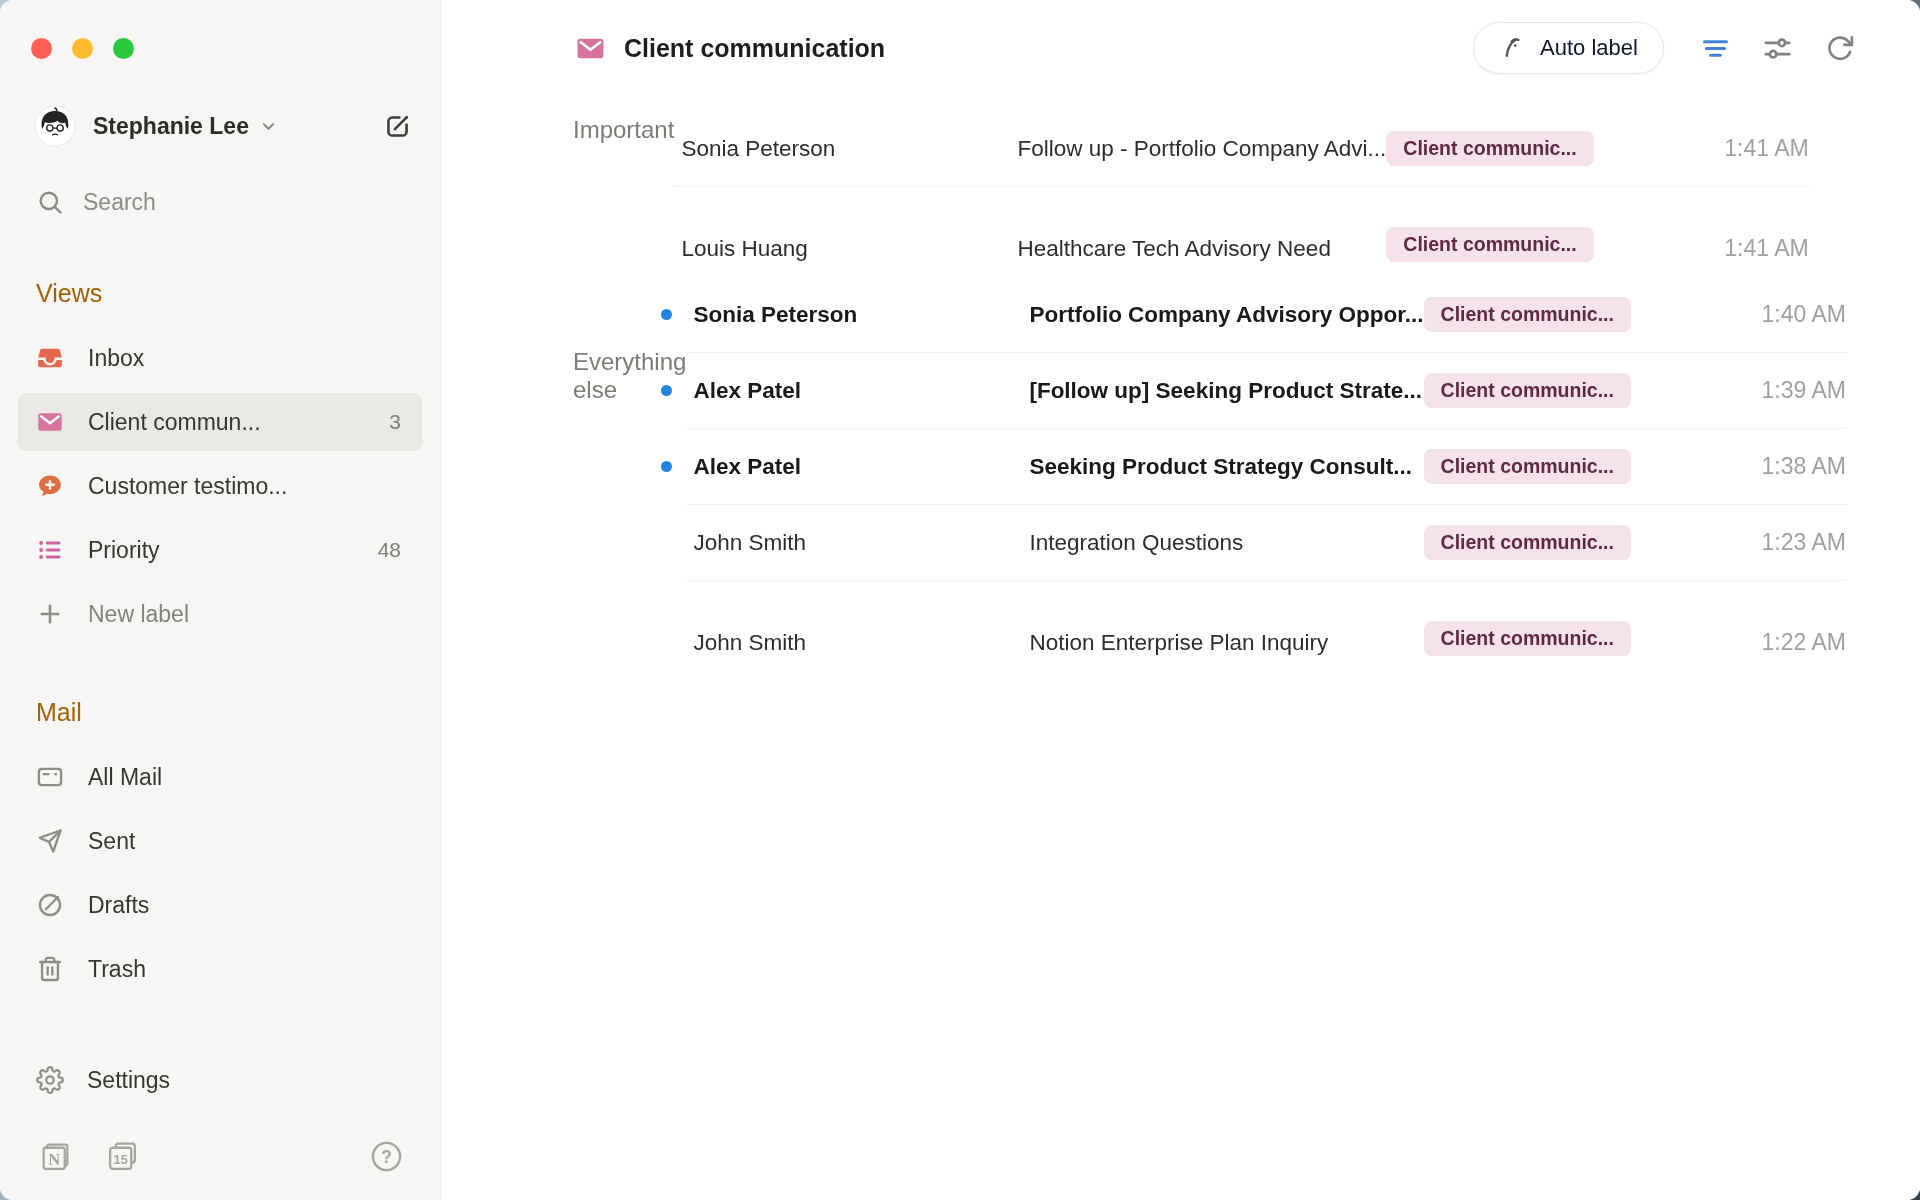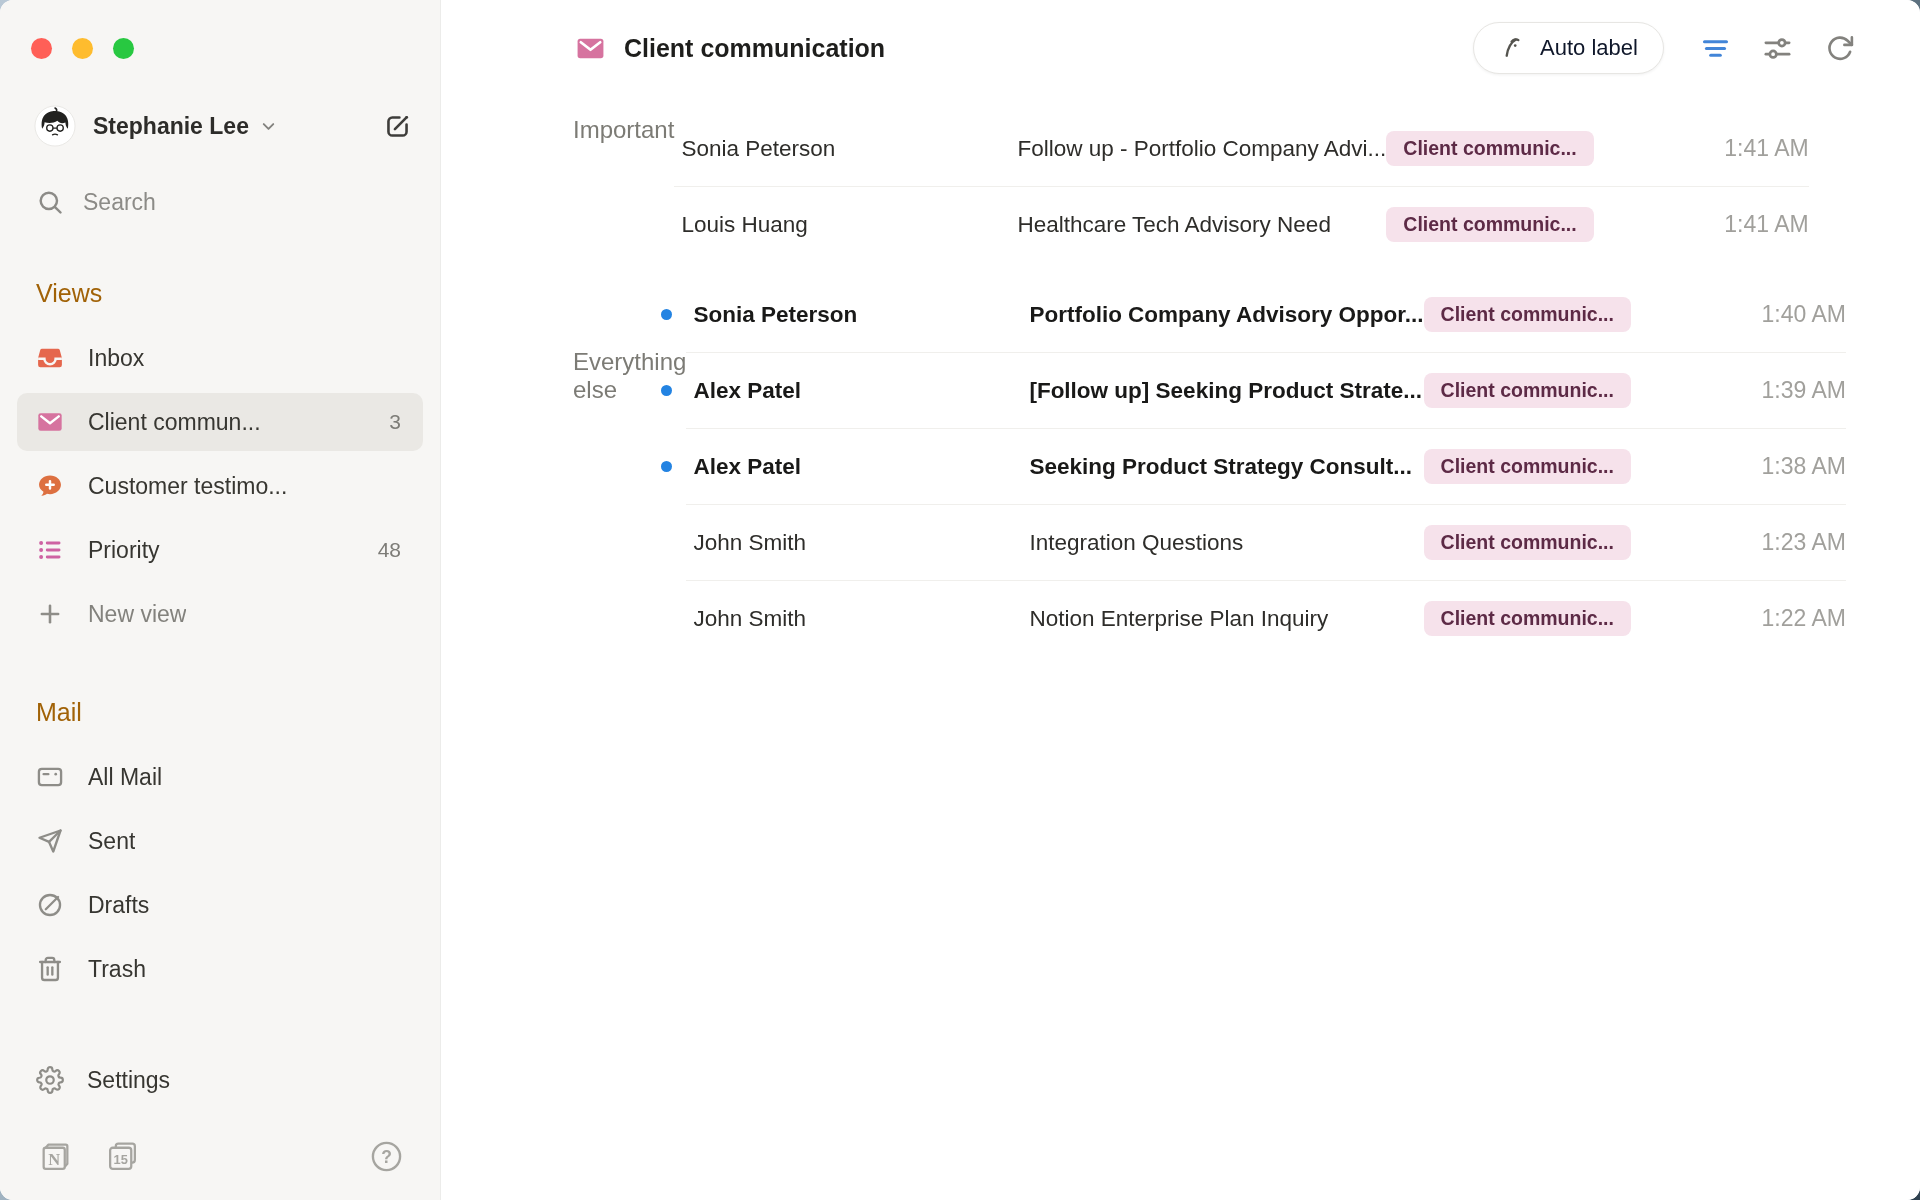--- a/index.html
+++ b/index.html
@@ -87,21 +87,21 @@
   .list{padding:0 106px 0 125px;}
   .mail-section{display:flex;flex-direction:row;}
   .mail-section .sec-title{margin:20px 0 0 7px;font-size:24px;color:#7c7b75;line-height:28px;}
   .mail-section.second .sec-title{margin-top:86px;}
   .sec-divider{border:none;border-top:1.5px solid #e9e8e5;margin:13px 0 0 0;}
   .rows{padding-top:15px;display:flex;flex-direction:column;}
   .mail-row{
     position:relative;height:75px;display:flex;align-items:center;
     border-bottom:1px solid #f0efec;cursor:pointer;
   }
-  .mail-row:last-child{border-bottom:none;}
+  .mail-row:last-child{border-bottom:none;align-items:flex-end;}
   .unread-dot{position:absolute;left:-25px;width:11px;height:11px;border-radius:50%;
     background:var(--accent-blue);}
   .row-sender{flex:0 0 336px;padding-left:7px;font-size:22.5px;color:#2e2d2a;
     white-space:nowrap;overflow:hidden;}
   .row-subject{flex:1;font-size:22.5px;color:#2e2d2a;white-space:nowrap;overflow:hidden;}
   .mail-row.unread .row-sender,.mail-row.unread .row-subject{font-weight:700;color:#191918;}
   .row-chip{
     flex:0 0 auto;margin-right:95px;height:35px;display:flex;align-items:center;
     padding:0 17px;border-radius:8px;background:var(--chip-bg);
     font-size:19.5px;font-weight:600;color:var(--chip-text);white-space:nowrap;
@@ -207,21 +207,21 @@
     <span class="label">Priority</span>
     <span class="count">48</span>
   </div>
         <div class="nav-item muted">
     <span class="icon">
             <svg width="28" height="28" viewBox="0 0 24 24" class="icon-gray" fill="none" stroke="currentColor" stroke-linecap="round" stroke-linejoin="round" stroke-width="2.2">
               <line x1="12" y1="5" x2="12" y2="19"></line>
               <line x1="5" y1="12" x2="19" y2="12"></line>
             </svg>
           </span>
-    <span class="label">New view</span>
+    <span class="label">New label</span>
 
   </div>
       </nav>
 
     <div class="section-label mail">Mail</div>
     <nav class="nav-list" id="mail-nav-list">
         <div class="nav-item">
     <span class="icon">
             <svg width="28" height="28" viewBox="0 0 24 24" class="icon-gray" fill="none" stroke="currentColor" stroke-linecap="round" stroke-linejoin="round" stroke-width="2">
               <rect x="2.5" y="5" width="19" height="14" rx="2.5"></rect>

